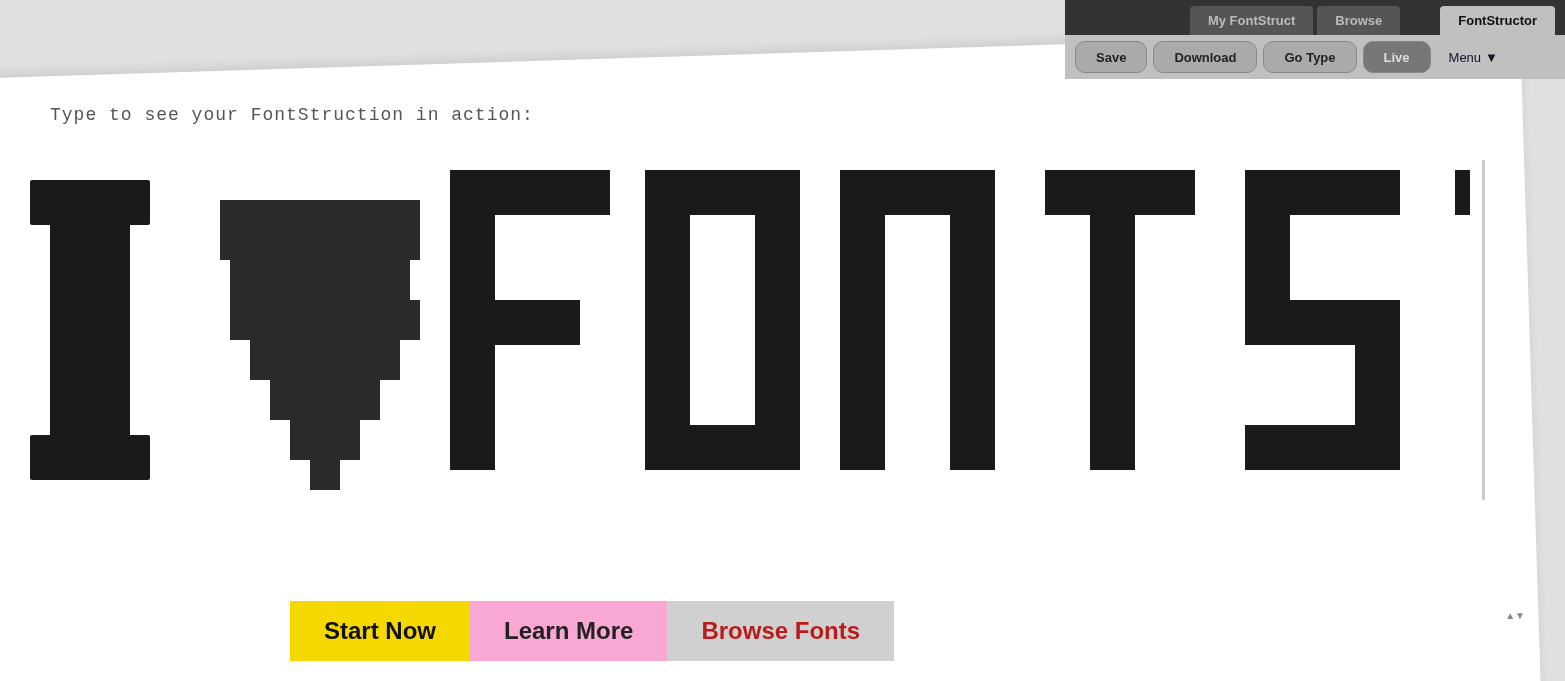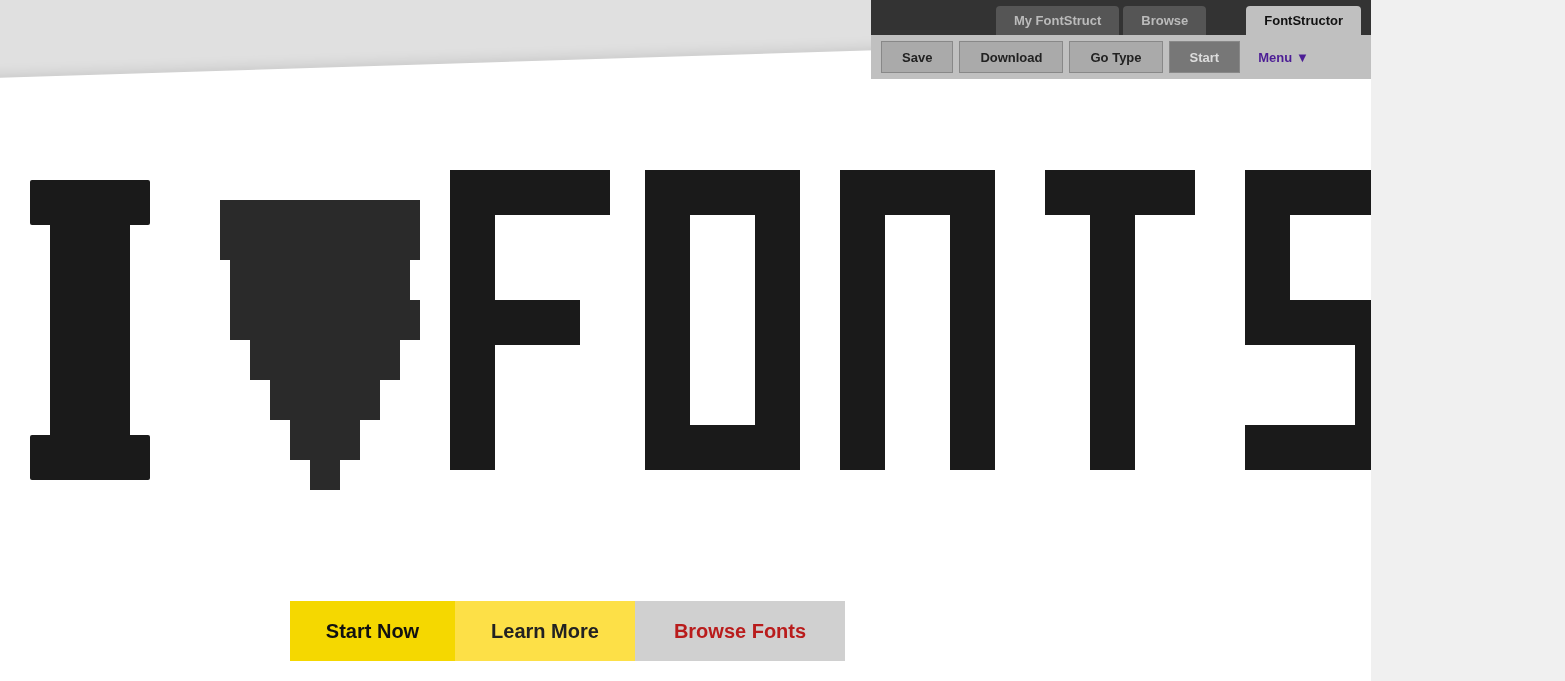--- a/index.html
+++ b/index.html
@@ -63,35 +63,35 @@
       display: flex;
       gap: 0;
       z-index: 20;
     }
 
     .cta-btn {
       display: inline-flex;
       align-items: center;
       justify-content: center;
       padding: 12px 34px;
-      font-size: 20px;
+      font-size: 24px;
       font-weight: 700;
       cursor: pointer;
       border: none;
       height: 60px;
     }
 
     .cta-btn.start-now {
       background: #f5d800;
       color: #111;
       min-width: 165px;
     }
 
     .cta-btn.learn-more {
-      background: #fde047;
+      background: #f9a8d4;
       color: #222;
       min-width: 180px;
     }
 
     .cta-btn.browse-fonts {
       background: #d0d0d0;
       color: #b91c1c;
       min-width: 210px;
     }
 
@@ -148,49 +148,49 @@
       margin-left: 36px;
     }
 
     .tool-button {
       padding: 6px 20px;
       font-size: 13px;
       font-weight: 600;
       color: #222;
       background: #aaaaaa;
       border: 1px solid #888;
-      border-radius: 0;
+      border-radius: 10px;
       cursor: pointer;
       height: 32px;
       display: flex;
       align-items: center;
     }
 
     .tool-button.live {
       background: #777;
       color: #ddd;
     }
 
     .menu-item {
       padding: 6px 12px;
       font-size: 13px;
-      font-weight: 700;
-      color: #4c1d95;
+      font-weight: 400;
+      color: #0f172a;
       background: transparent;
       border: none;
       cursor: pointer;
       display: flex;
       align-items: center;
       gap: 4px;
     }
 
     
     .page-container {
       position: relative;
-      width: 1371px;
+      width: 1565px;
       height: 681px;
       overflow: hidden;
       background: #e0e0e0;
     }
 
     .white-page {
       position: absolute;
       top: 30px;
       left: -30px;
       width: 1550px;
@@ -221,30 +221,31 @@
   <div class="nav-area">
     <div class="nav-row1">
       <div class="nav-tab-top">My FontStruct</div>
       <div class="nav-tab-top">Browse</div>
       <div class="nav-tab-top active">FontStructor</div>
     </div>
     <div class="nav-row2">
       <div class="tool-button">Save</div>
       <div class="tool-button">Download</div>
       <div class="tool-button">Go Type</div>
-      <div class="tool-button live">Start</div>
+      <div class="tool-button live">Live</div>
       <div class="menu-item">
         <span>Menu</span>
         <span>▼</span>
       </div>
     </div>
   </div>
 
   <div class="page-content">
 
+    <div class="subtitle-text">Type to see your FontStruction in action:</div>
 
     <div class="font-display">
       <svg class="pixel-text-svg" viewBox="0 0 1450 340" preserveAspectRatio="xMinYMid meet">
 
         <g fill="#1a1a1a">
 
           <rect x="30" y="20" width="80" height="300" rx="2"></rect>
 
           <rect x="10" y="20" width="120" height="45" rx="2"></rect>
           <rect x="10" y="275" width="120" height="45" rx="2"></rect>

